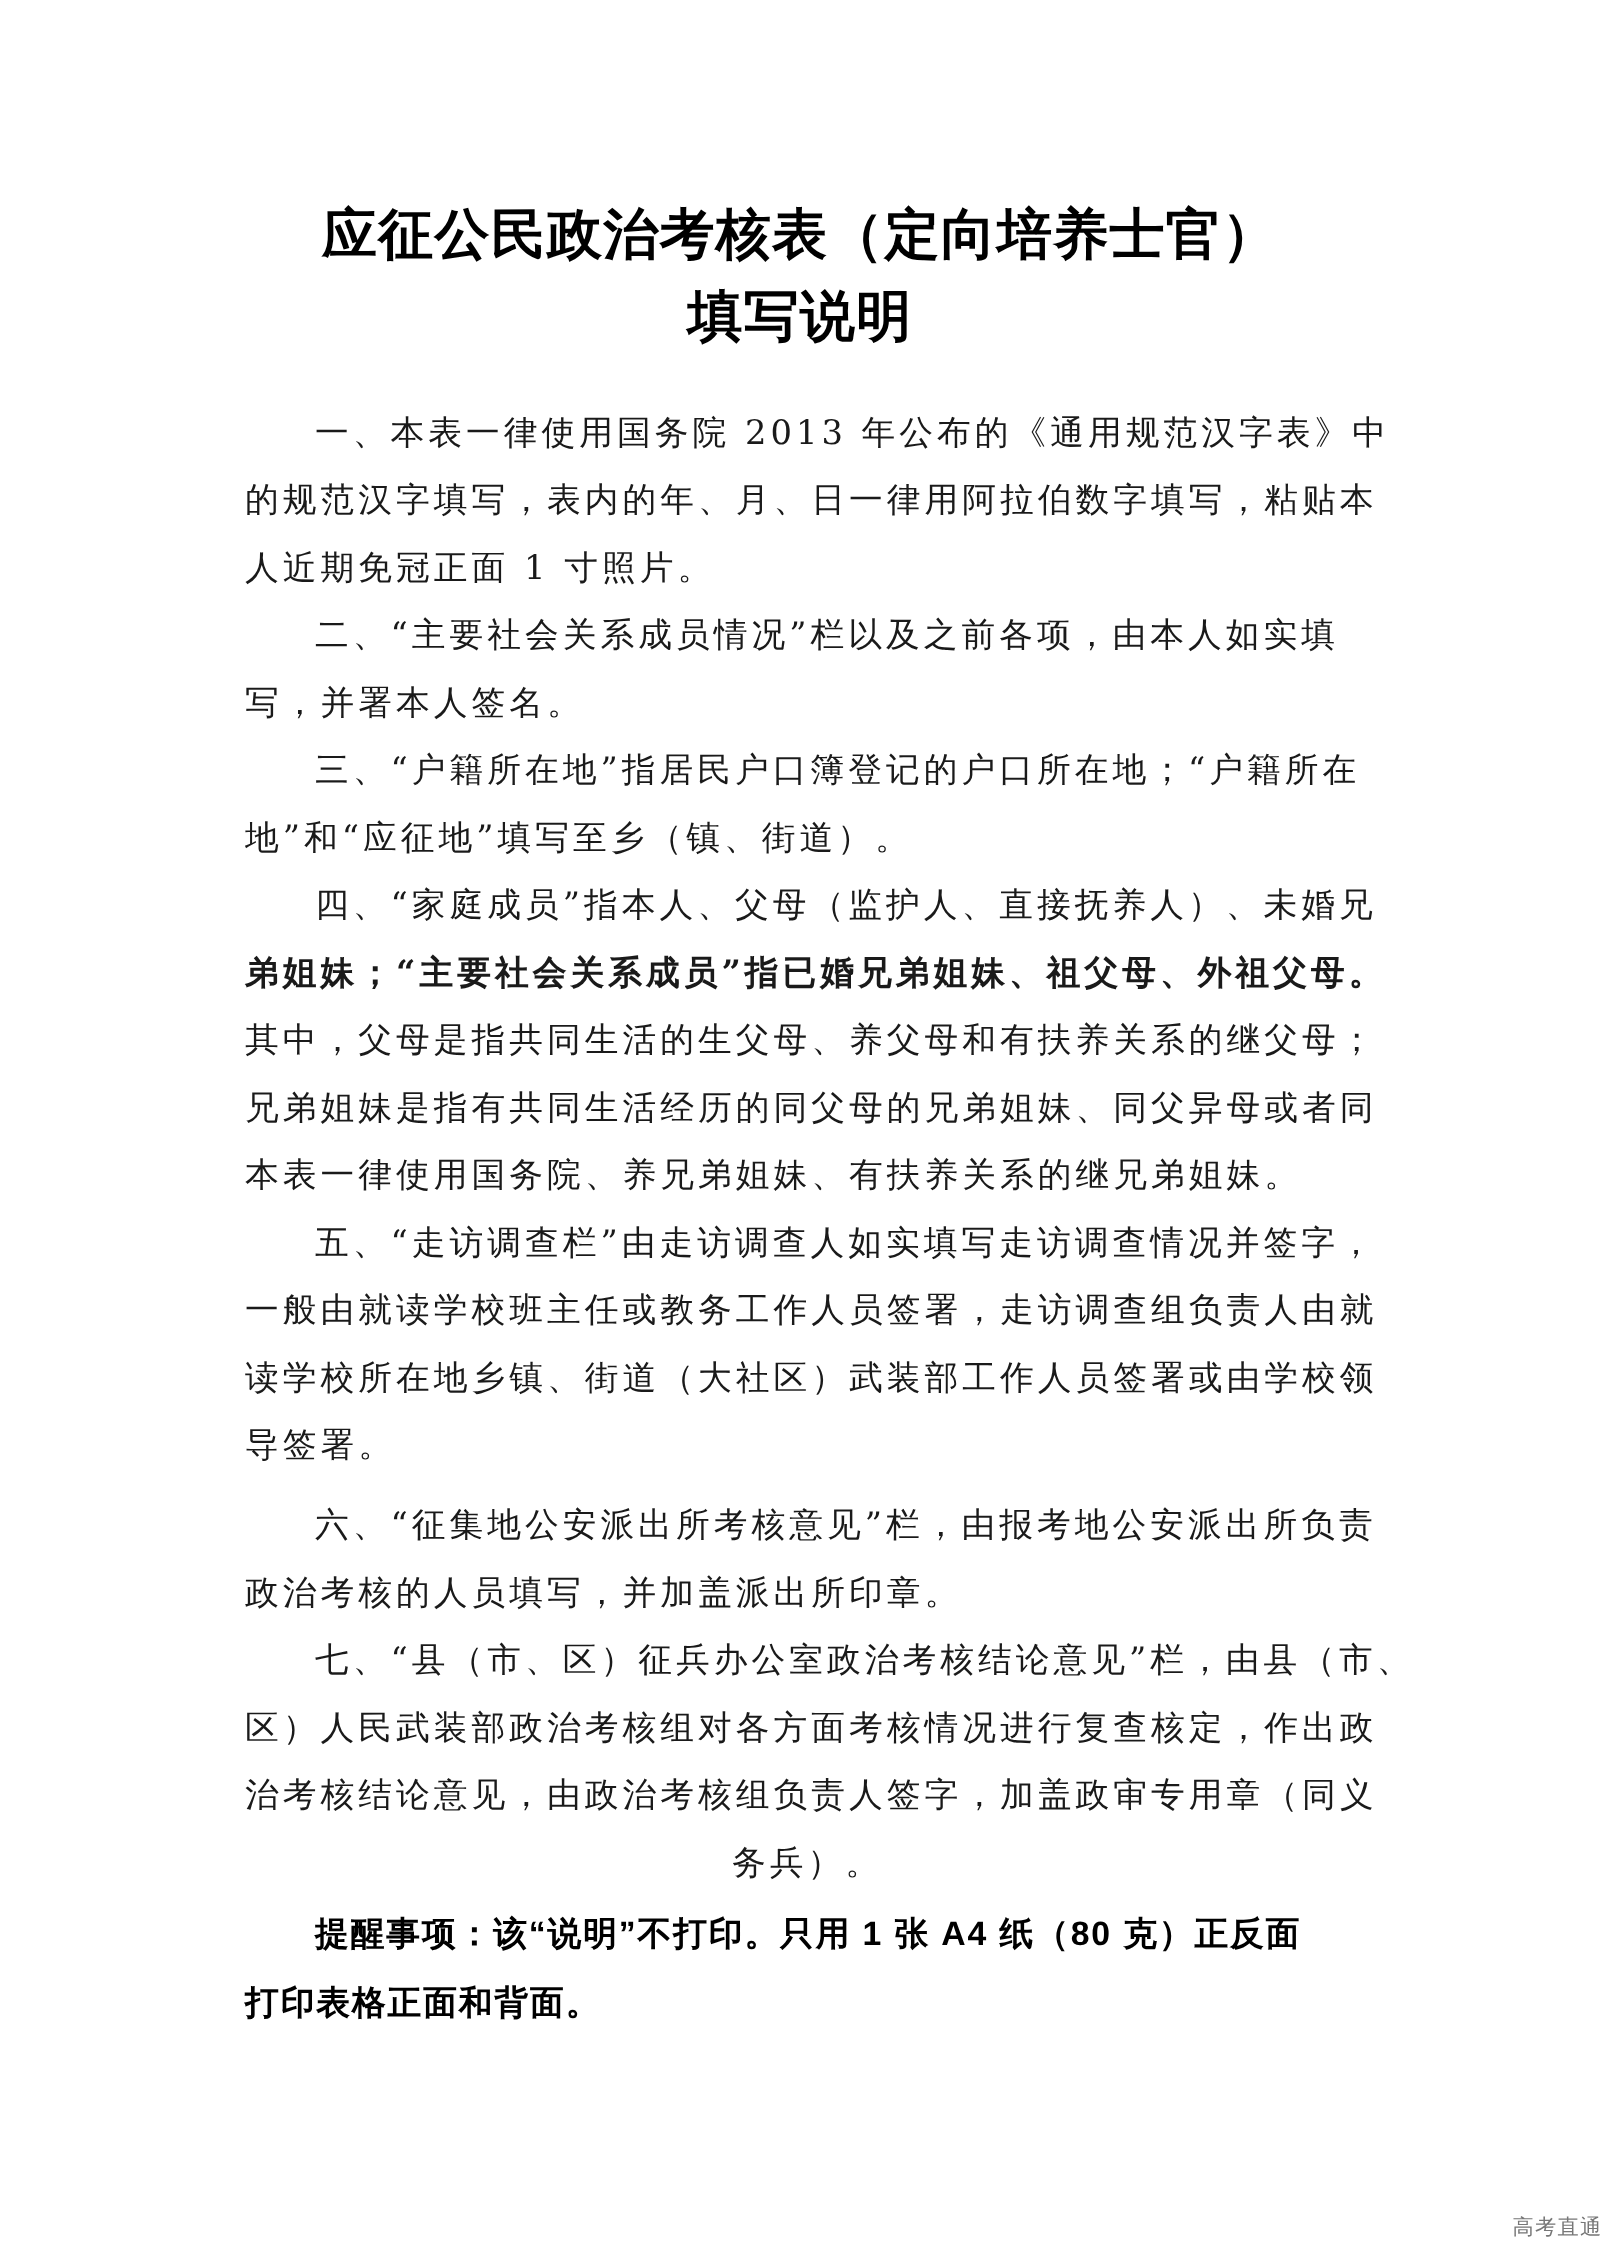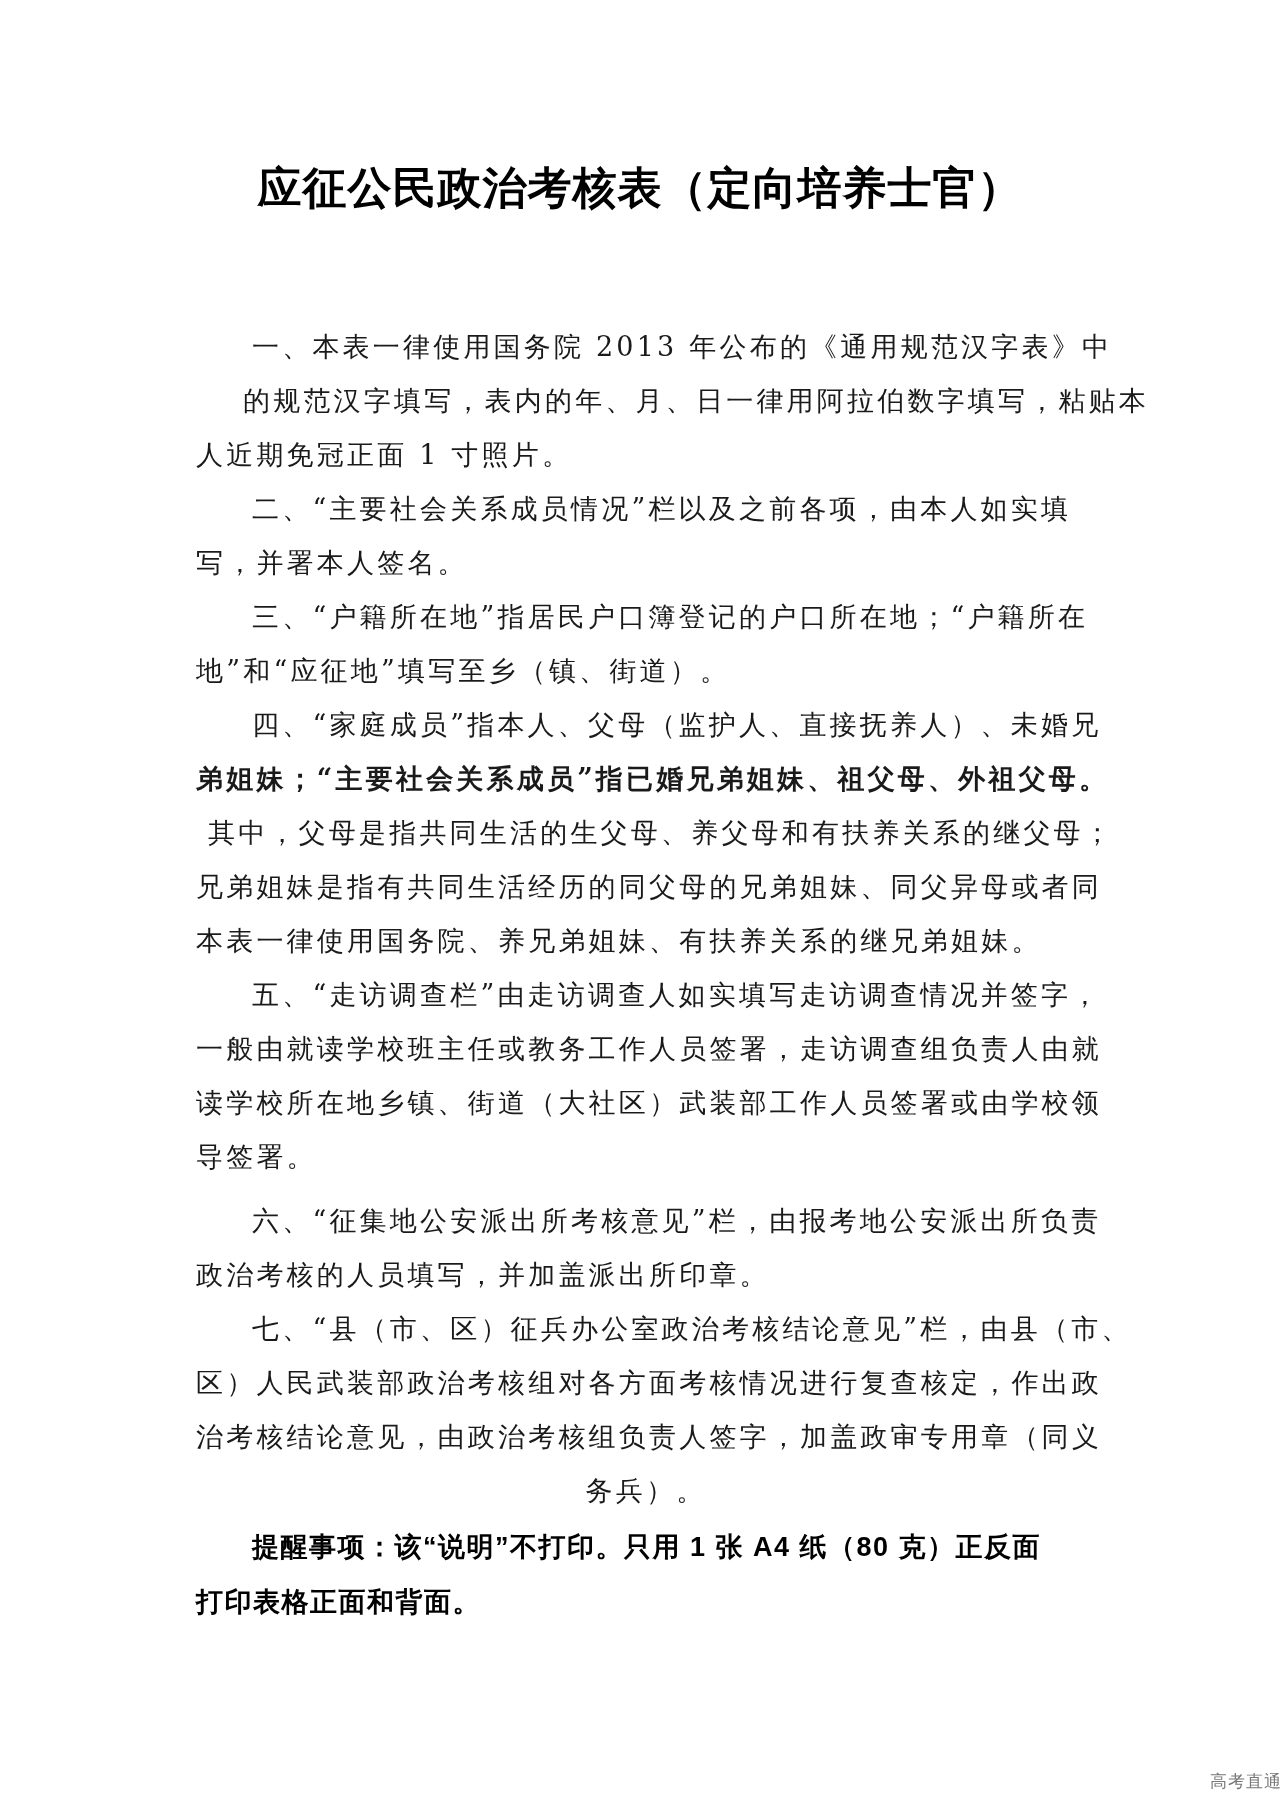--- a/index.html
+++ b/index.html
@@ -15,41 +15,42 @@
   .line.bold { font-family: Liberation Sans, sans-serif; font-weight: bold; letter-spacing: 1.5px; color: #000; }
   .watermark { position: absolute; right: 22px; top: 1770px; font-family: "DejaVu Sans", "Liberation Sans", sans-serif;
                font-size: 17px; color: #777; letter-spacing: 1px; }
 </style>
 </head>
 <body>
 
 <div class="page">
 
   <div class="title" style="top:160px;">应征公民政治考核表（定向培养士官）</div>
+  <div class="title" style="top:226px;">填写说明</div>
 
   <div>
     <div class="line indent" style="top:330px;">一、本表一律使用国务院 2013 年公布的《通用规范汉字表》中</div>
-    <div class="line" style="top:384px;margin-left:47px;">的规范汉字填写，表内的年、月、日一律用阿拉伯数字填写，粘贴本</div>
+    <div class="line" style="top:384px;">的规范汉字填写，表内的年、月、日一律用阿拉伯数字填写，粘贴本</div>
     <div class="line" style="top:438px;">人近期免冠正面 1 寸照片。</div>
   </div>
 
   <div>
     <div class="line indent" style="top:492px;">二、“主要社会关系成员情况”栏以及之前各项，由本人如实填</div>
     <div class="line" style="top:546px;">写，并署本人签名。</div>
   </div>
 
   <div>
     <div class="line indent" style="top:600px;">三、“户籍所在地”指居民户口簿登记的户口所在地；“户籍所在</div>
     <div class="line" style="top:654px;">地”和“应征地”填写至乡（镇、街道）。</div>
   </div>
 
   <div>
     <div class="line indent" style="top:708px;">四、“家庭成员”指本人、父母（监护人、直接抚养人）、未婚兄</div>
     <div class="line" style="top:762px;font-weight:bold;">弟姐妹；“主要社会关系成员”指已婚兄弟姐妹、祖父母、外祖父母。</div>
-    <div class="line" style="top:816px;margin-left:12px;">其中，父母是指共同生活的生父母、养父母和有扶养关系的继父母；</div>
+    <div class="line" style="top:816px;">其中，父母是指共同生活的生父母、养父母和有扶养关系的继父母；</div>
     <div class="line" style="top:870px;">兄弟姐妹是指有共同生活经历的同父母的兄弟姐妹、同父异母或者同</div>
     <div class="line" style="top:924px;">本表一律使用国务院、养兄弟姐妹、有扶养关系的继兄弟姐妹。</div>
   </div>
 
   <div>
     <div class="line indent" style="top:978px;">五、“走访调查栏”由走访调查人如实填写走访调查情况并签字，</div>
     <div class="line" style="top:1032px;">一般由就读学校班主任或教务工作人员签署，走访调查组负责人由就</div>
     <div class="line" style="top:1086px;">读学校所在地乡镇、街道（大社区）武装部工作人员签署或由学校领</div>
     <div class="line" style="top:1140px;">导签署。</div>
   </div>

